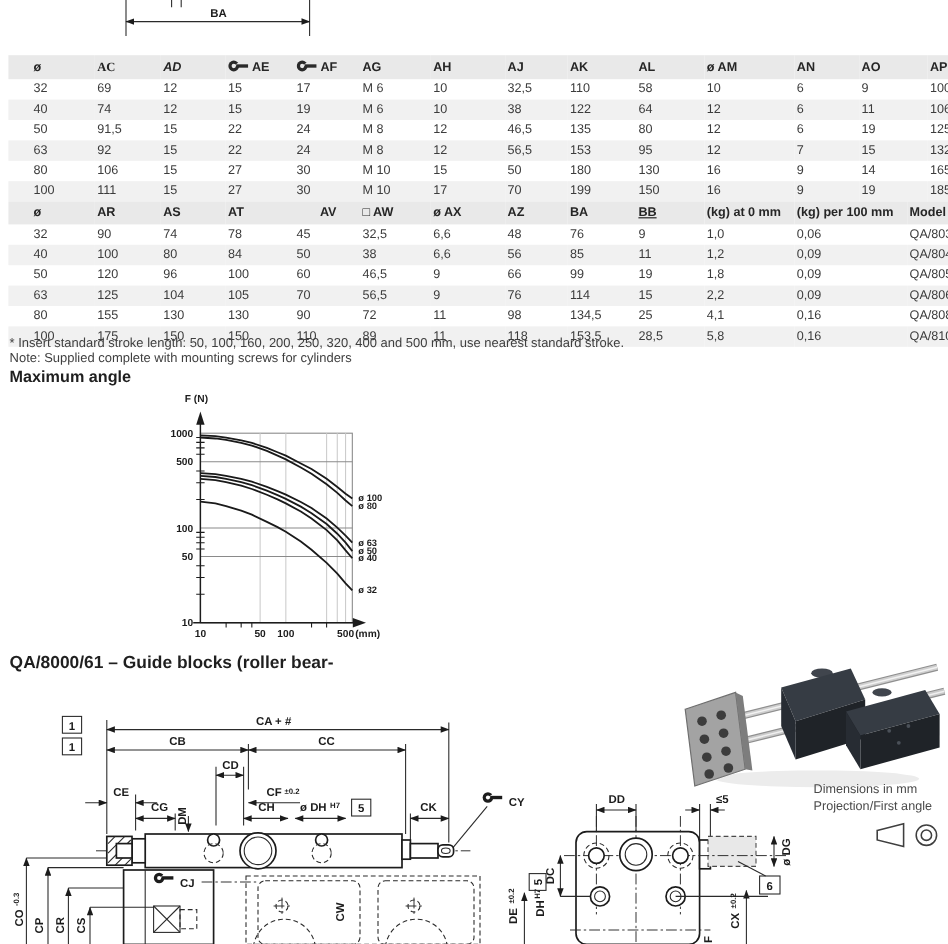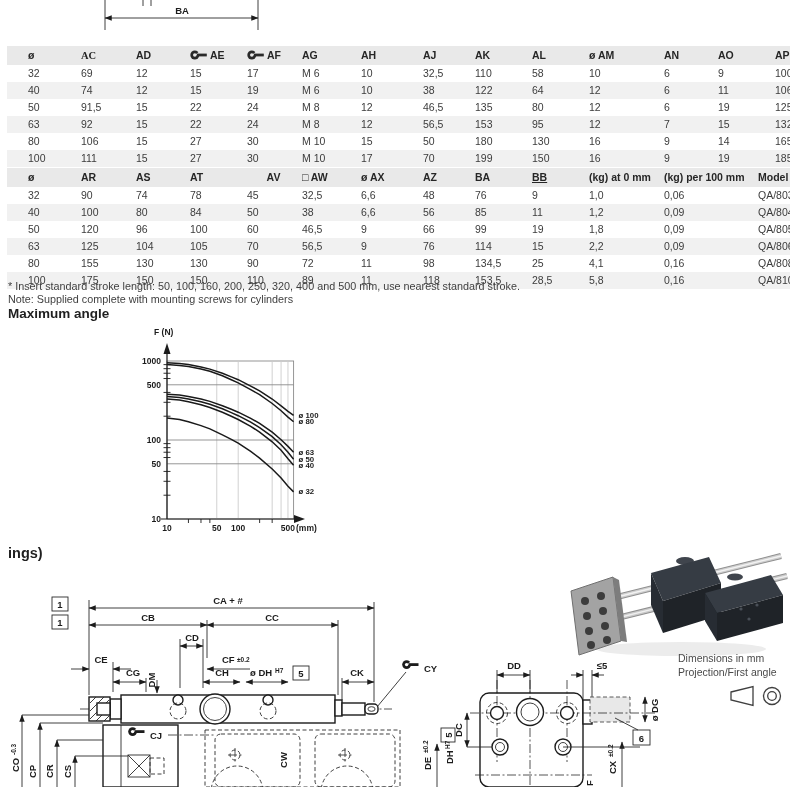--- a/index.html
+++ b/index.html
@@ -47,21 +47,21 @@
   <line class="thin" x1="20" y1="18" x2="173" y2="18" marker-start="url(#arr)" marker-end="url(#arr)"></line>
   <text class="dimtxt" x="97" y="14" text-anchor="middle">BA</text>
 </svg>
 
 <div class="tblwrap" style="top:46px;" id="t1host">
     <table class="dims">
       <thead>
         <tr>
           <th style="width: 51px;"><span>ø</span></th>
           <th style="width: 53px; font-family: Liberation Serif, serif;"><span>AC</span></th>
-          <th style="width: 52px;"><span>AD</span></th>
+          <th style="width: 52px; font-style: italic;"><span>AD</span></th>
           <th style="width: 55px;"><svg width="17" height="10" viewBox="0 0 17 10" class="wr-ic">
               <circle cx="4.8" cy="5" r="4.5" fill="#2a2a2a"></circle>
               <polygon points="4.8,5 12,-0.5 12,5" fill="#e9e9e9"></polygon>
               <rect x="6.8" y="3.6" width="10" height="2.8" fill="#2a2a2a"></rect>
               <circle cx="4.8" cy="5" r="1.8" fill="#e9e9e9"></circle>
             </svg><span>AE</span></th>
           <th style="width: 53px;"><svg width="17" height="10" viewBox="0 0 17 10" class="wr-ic">
               <circle cx="4.8" cy="5" r="4.5" fill="#2a2a2a"></circle>
               <polygon points="4.8,5 12,-0.5 12,5" fill="#e9e9e9"></polygon>
               <rect x="6.8" y="3.6" width="10" height="2.8" fill="#2a2a2a"></rect>
@@ -350,21 +350,21 @@
     <text x="170.6" y="130.7372548388737" font-size="7.8" font-weight="bold" fill="#1c1c1c">ø 63</text>
     <polyline points="39.0,72.5 51.5,73.5 60.4,75.0 73.0,77.7 81.9,80.3 94.4,84.8 103.3,88.6 110.2,91.7 122.7,98.2 131.6,103.7 144.2,112.7 153.1,120.8 160.0,128.2 165.6,135.3" fill="none" stroke="#1a1a1a" stroke-width="1.5"></polyline>
     <text x="170.6" y="137.78588640187317" font-size="7.8" font-weight="bold" fill="#1c1c1c">ø 50</text>
     <polyline points="39.0,75.0 51.5,76.1 60.4,77.7 73.0,80.7 81.9,83.5 94.4,88.3 103.3,92.2 110.2,95.5 122.7,102.3 131.6,108.1 144.2,117.8 153.1,126.3 160.0,134.7 165.6,141.2" fill="none" stroke="#1a1a1a" stroke-width="1.5"></polyline>
     <text x="170.6" y="143.6819422473286" font-size="7.8" font-weight="bold" fill="#1c1c1c">ø 40</text>
     <polyline points="39.0,94.0 51.5,95.5 60.4,97.8 73.0,101.6 81.9,104.9 94.4,110.9 103.3,115.3 110.2,119.2 122.7,127.3 131.6,134.1 144.2,145.0 153.1,154.0 160.0,162.2 165.6,167.9" fill="none" stroke="#1a1a1a" stroke-width="1.5"></polyline>
     <text x="170.6" y="170.4486082150457" font-size="7.8" font-weight="bold" fill="#1c1c1c">ø 32</text>
   </svg>
 
 <div class="h-section" style="top:543px;width:420px;">
-  <div>ings)</div>
+  <div>QA/8000/61 – Guide blocks (roller bear-</div>
 </div>
 
 <svg class="abs" style="left:563px;top:543px;" width="227" height="116" viewBox="0 0 227 116">
   <ellipse cx="118" cy="106" rx="85" ry="7" fill="#ececec"></ellipse>
 
   <g>
     <line x1="30" y1="60" x2="218" y2="13" stroke="#8f8f8f" stroke-width="6"></line>
     <line x1="30" y1="60" x2="218" y2="13" stroke="#cfcfcf" stroke-width="4"></line>
     <line x1="30" y1="60" x2="218" y2="13" stroke="#f2f2f2" stroke-width="1.3"></line>
   </g>

